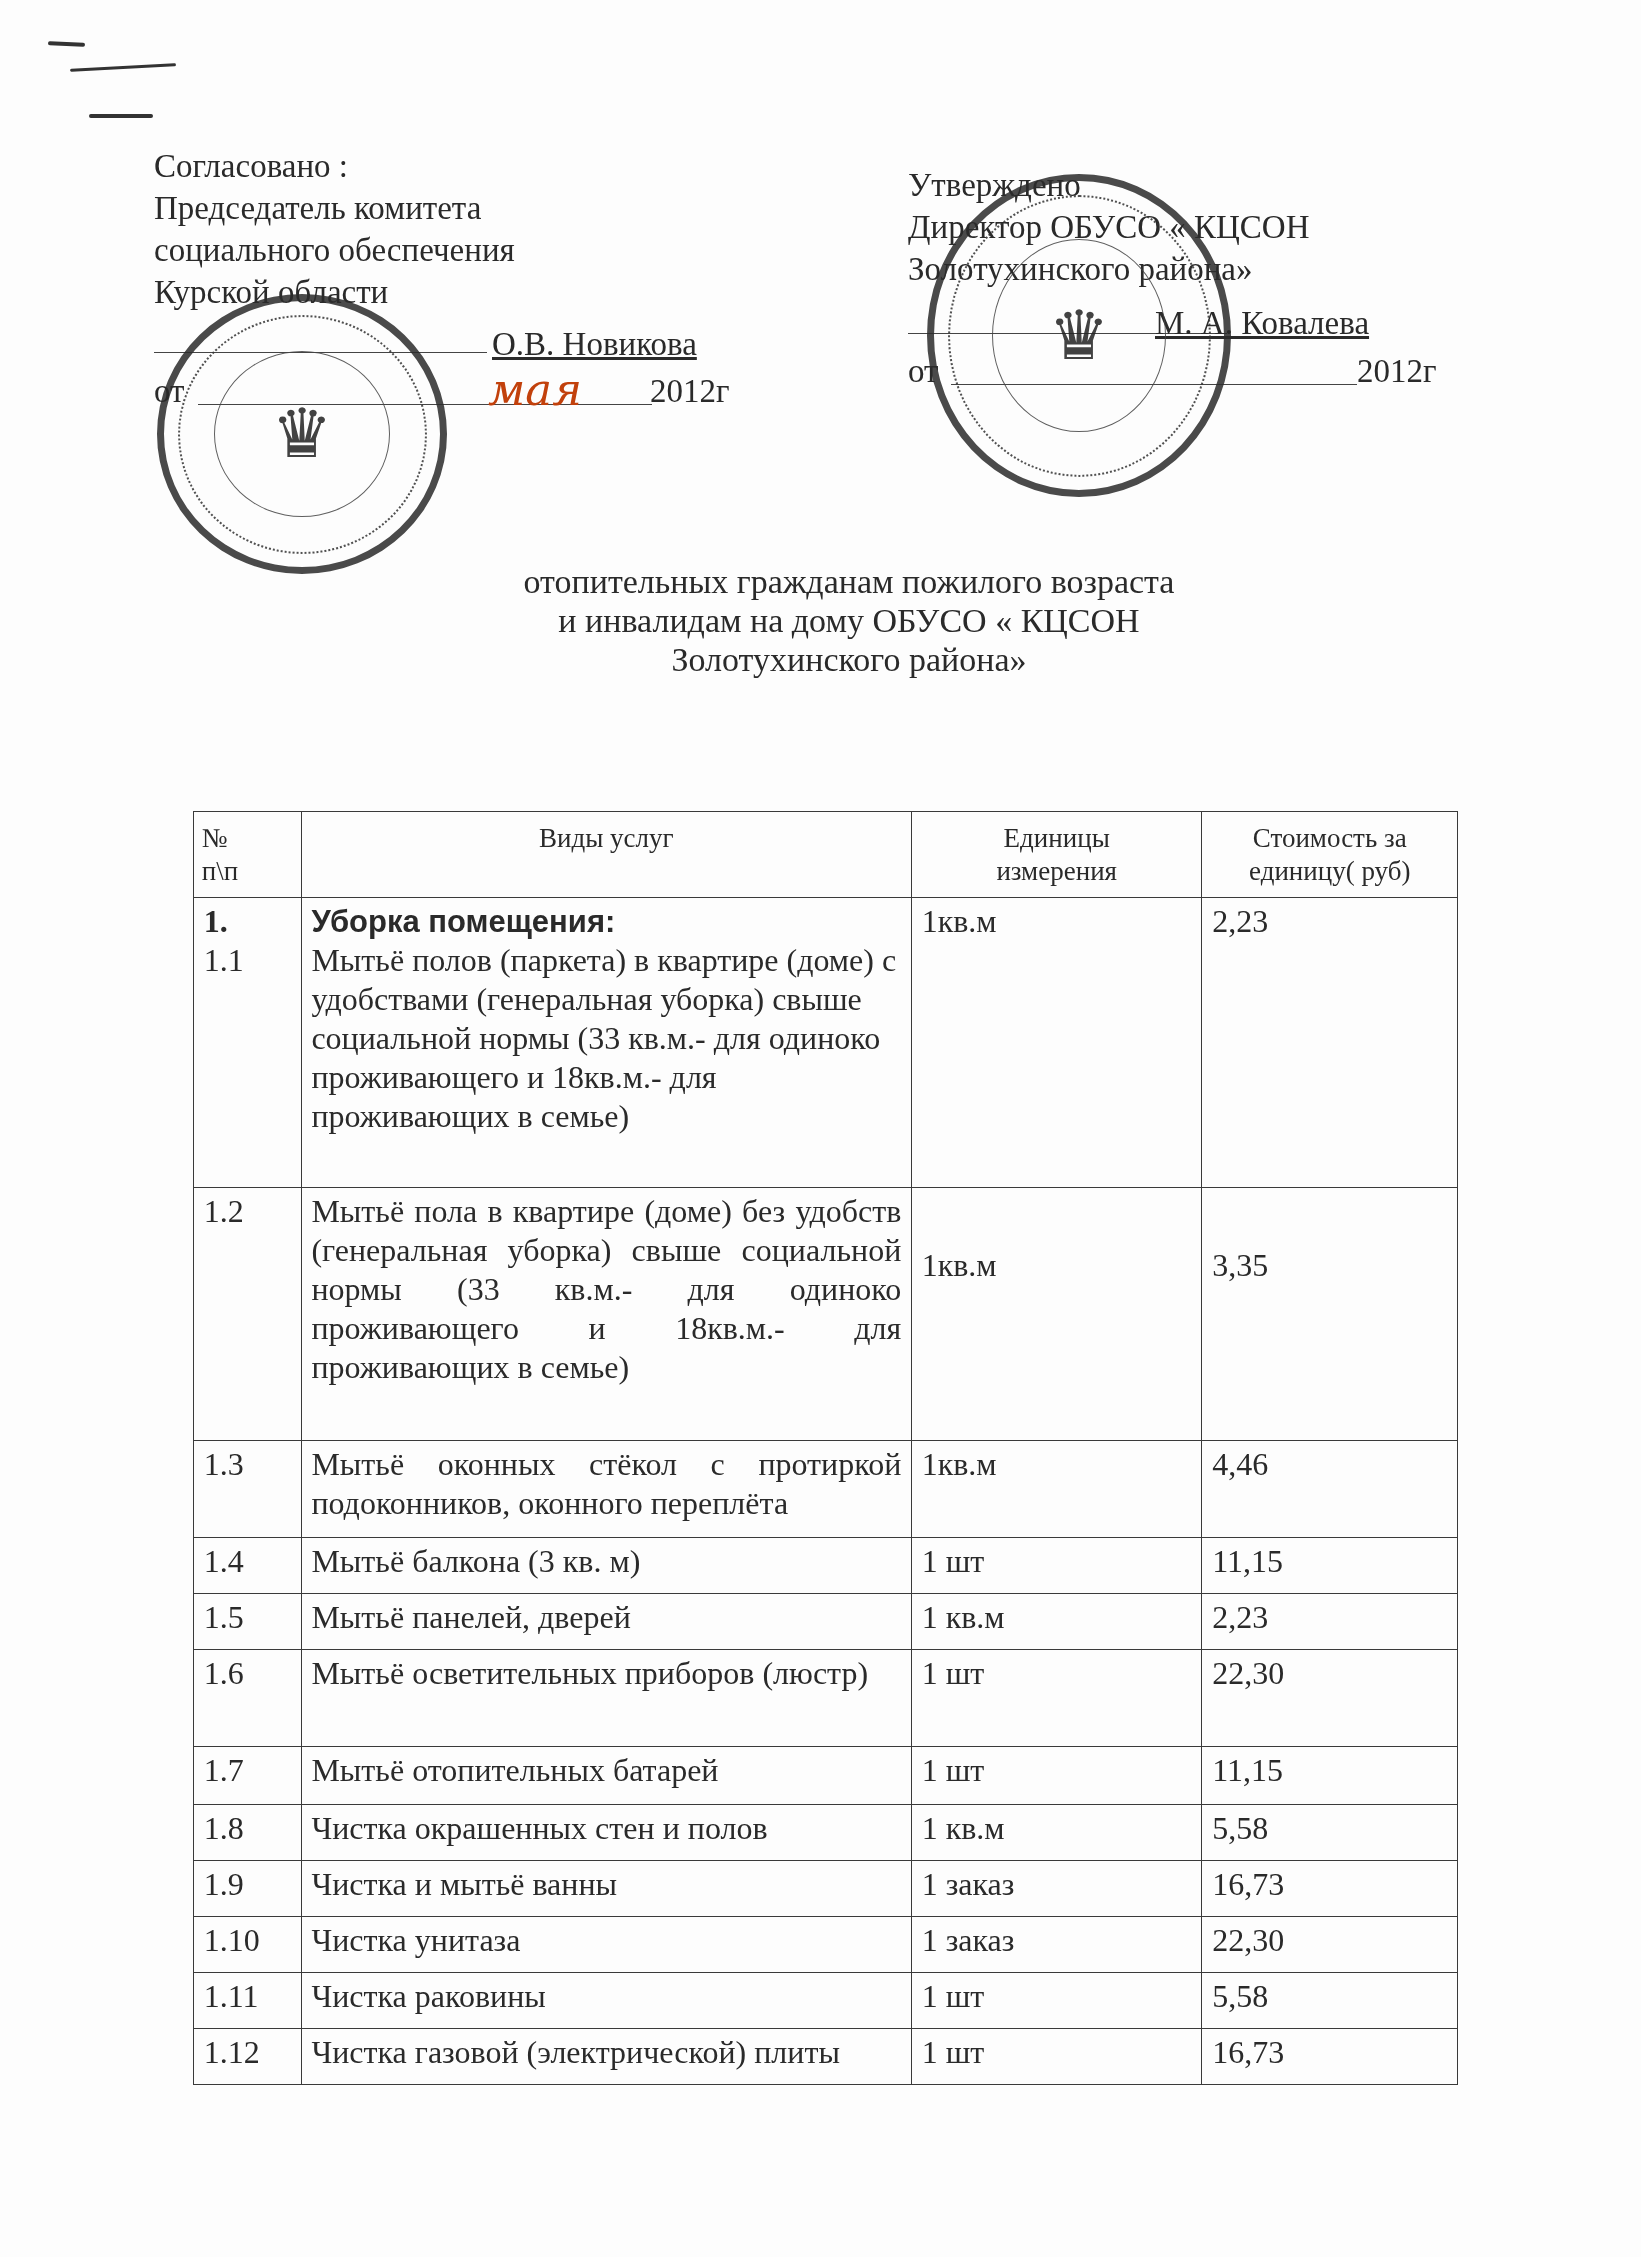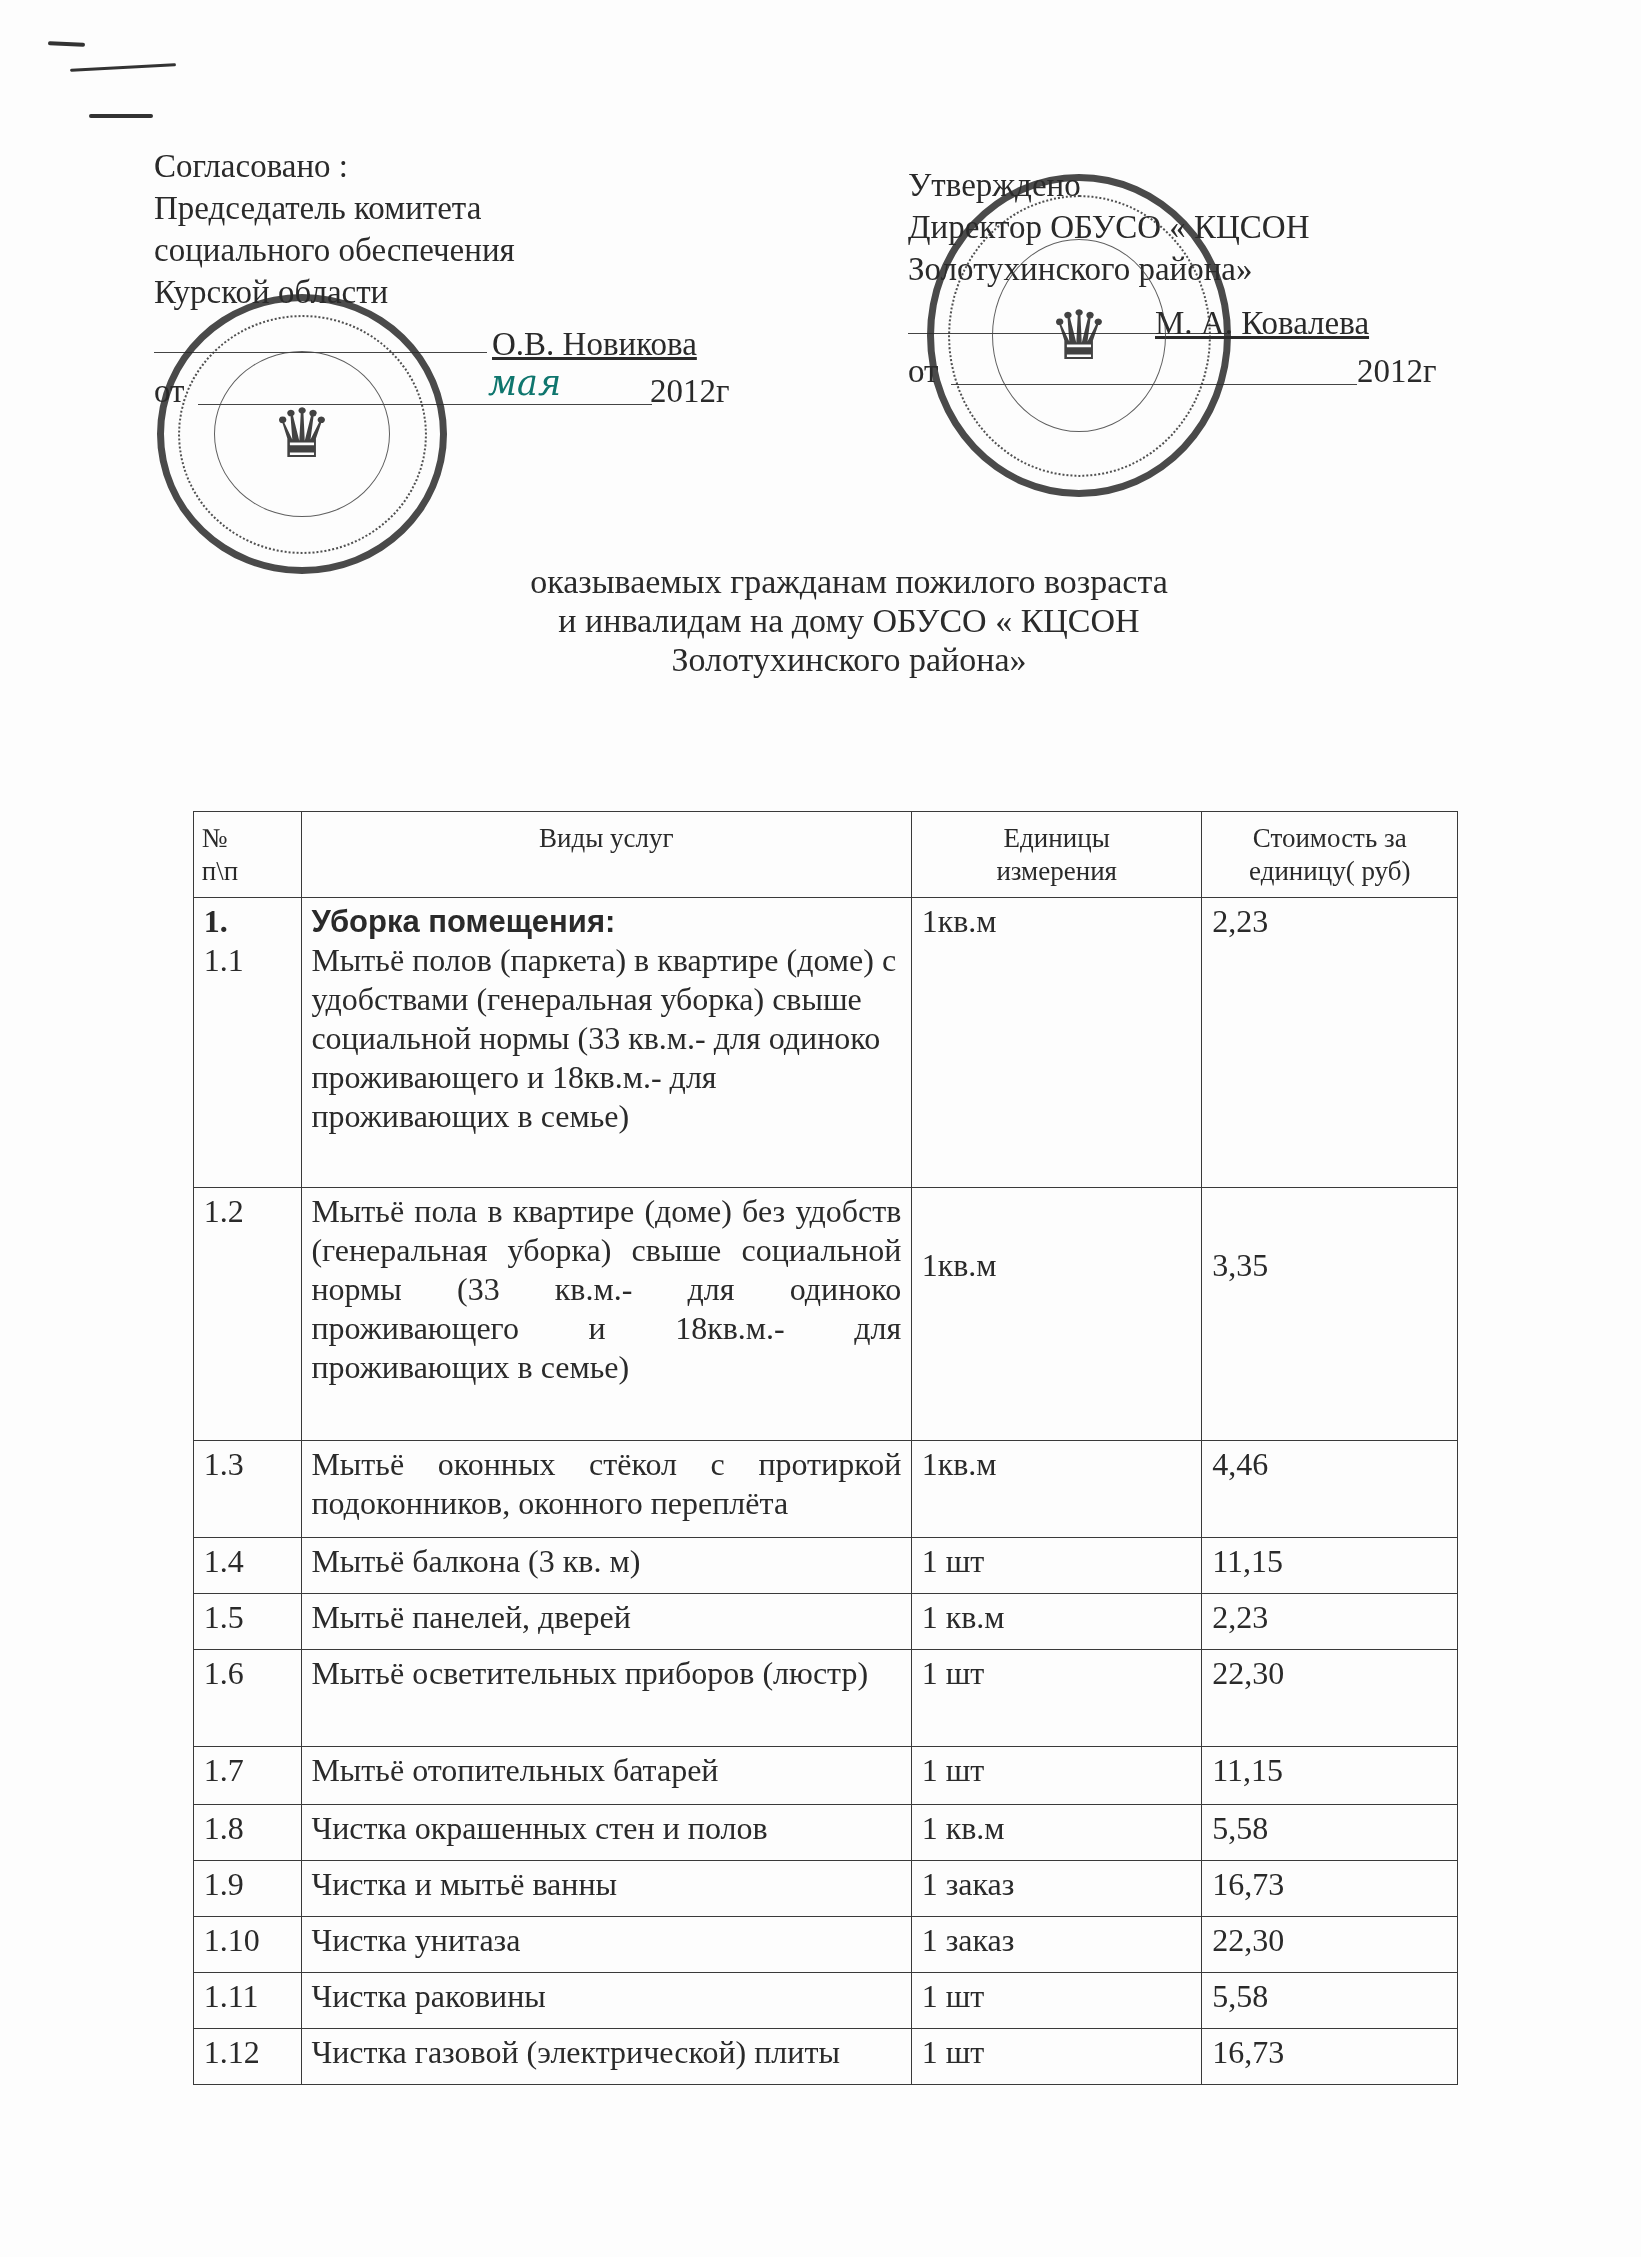--- a/index.html
+++ b/index.html
@@ -8,21 +8,21 @@
     font-family: "Liberation Serif", "DejaVu Serif", serif; color: #2a2a2a;
   }
   .scan-mark { position: absolute; background: #333; height: 3.9px; border-radius: 1.9px; }
   .block { position: absolute; font-size: 33px; line-height: 42px; }
   .block div { white-space: nowrap; }
   .sigline { position: absolute; border-bottom: 1.9px solid #444; }
   .stamp { position: absolute; border-radius: 50%; border: 7.7px solid #2b2b2b; box-sizing: border-box; opacity: 0.85; }
   .stamp .ring { position: absolute; border-radius: 50%; border: 2.9px dotted #333; }
   .stamp .ring2 { position: absolute; border-radius: 50%; border: 1.9px solid #444; }
   .stamp .eagle { position: absolute; left: 50%; top: 50%; transform: translate(-50%,-50%); font-size: 68px; color: #222; }
-  .handwrite { position: absolute; font-family: "DejaVu Serif", serif; font-style: italic; font-size: 35px; color: #0f766e; }
+  .handwrite { position: absolute; font-family: "DejaVu Serif", serif; font-style: italic; font-size: 45px; color: #c2410c; }
   .title { position: absolute; left: 463px; top: 562px; width: 772px; text-align: center; font-size: 34px; line-height: 39px; }
   table.services {
     position: absolute; left: 193px; top: 811px; width: 1265px;
     border-collapse: collapse; font-size: 32px; line-height: 39px;
   }
   table.services td, table.services th {
     border: 1.9px solid #3a3a3a; vertical-align: top; padding: 3.9px 9.7px; font-weight: normal;
   }
   table.services th { font-size: 27px; line-height: 33px; padding: 9.7px 7.7px; }
   .col-num { width: 82px; }
@@ -71,21 +71,21 @@
 <div class="sigline" style="left:951px;top:384px;width:406px;"></div>
 <div class="block" style="left:1357px;top:350px;">2012г</div>
 
 <div class="stamp" style="left:927px;top:174px;width:304px;height:323px;">
   <div class="ring" style="left:13.5px;top:13.5px;right:13.5px;bottom:13.5px;"></div>
   <div class="ring2" style="left:58px;top:58px;right:58px;bottom:58px;"></div>
   <div class="eagle">♛</div>
 </div>
 
 <div class="title">
-  <div>оказываемых гражданам пожилого возраста</div>
+  <div>отопительных гражданам пожилого возраста</div>
   <div>и инвалидам на дому  ОБУСО « КЦСОН</div>
   <div>Золотухинского района»</div>
 </div>
 
 <table class="services">
   <thead>
     <tr>
       <th class="col-num" style="text-align:left;">
         <div>№</div>
         <div>п\п</div>

